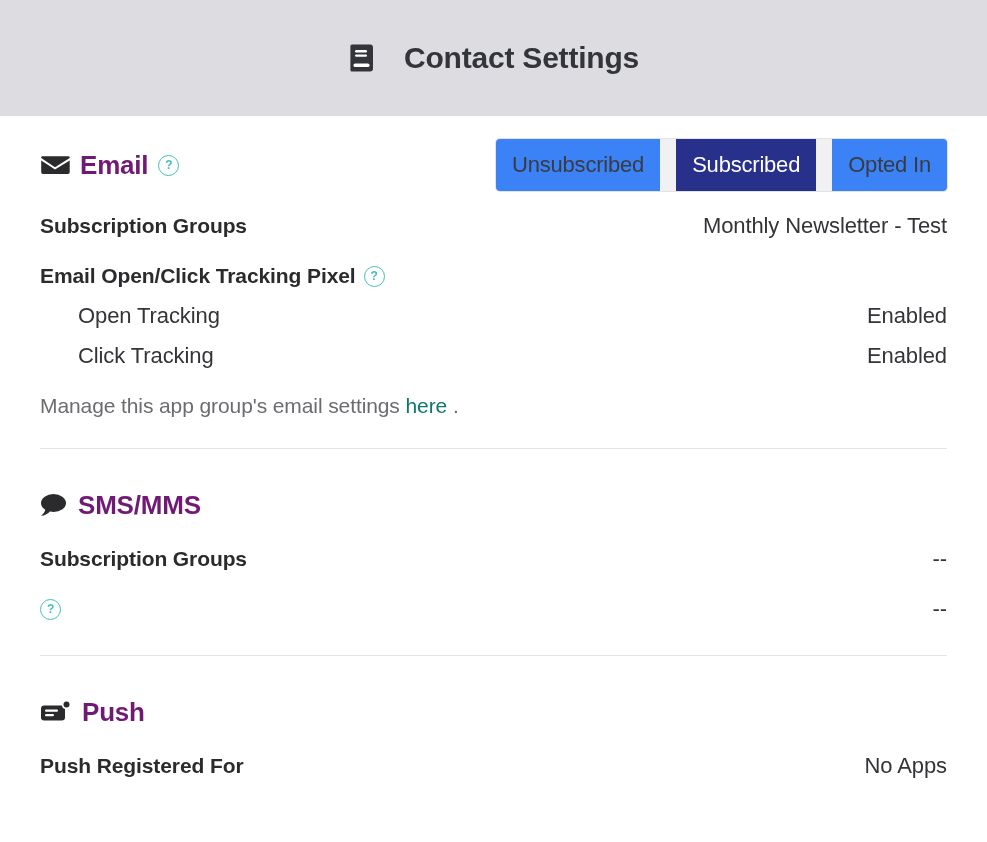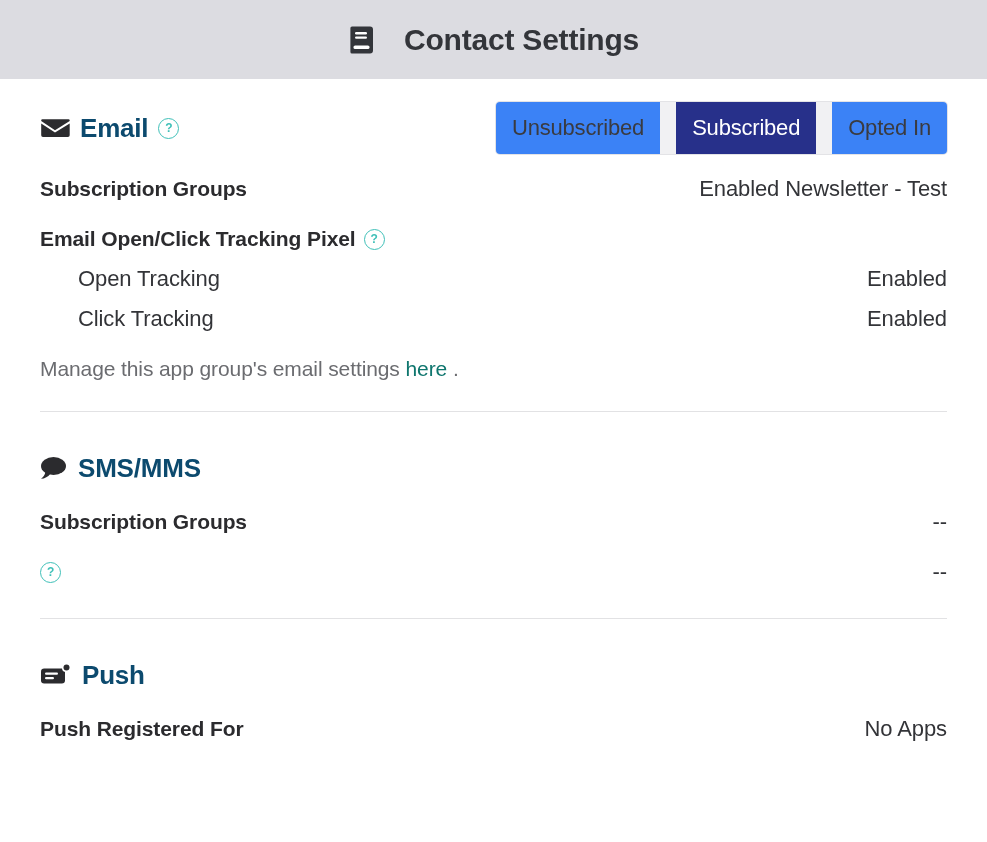--- a/index.html
+++ b/index.html
@@ -10,21 +10,21 @@
     width: 987px;
     height: 842px;
     background: #ffffff;
     font-family: "Liberation Sans", sans-serif;
     color: #2b2b2e;
     overflow: hidden;
   }
 
   
   .header {
-    height: 79px;
+    height: 116px;
     background: #dcdce1;
     display: flex;
     align-items: center;
     justify-content: center;
     gap: 26px;
     box-sizing: border-box;
   }
   .header-title {
     font-size: 30px;
     font-weight: bold;
@@ -47,21 +47,21 @@
 
   .section-header {
     display: flex;
     align-items: center;
     gap: 10px;
     height: 44px;
   }
   .section-title {
     font-size: 26px;
     font-weight: bold;
-    color: #0c4a6e;
+    color: #701a75;
     letter-spacing: -0.2px;
   }
   .section-icon {
     display: flex;
     align-items: center;
   }
 
   
   .help-badge {
     width: 21px;
@@ -208,21 +208,21 @@
         <button class="seg-btn">Unsubscribed</button>
         <button class="seg-btn active">Subscribed</button>
         <button class="seg-btn">Opted In</button>
       </div>
     </div>
 
     <div class="sp-14"></div>
 
     <div class="row">
       <span class="row-label">Subscription Groups</span>
-      <span class="row-value">Enabled Newsletter - Test</span>
+      <span class="row-value">Monthly Newsletter - Test</span>
     </div>
 
     <div class="sp-18"></div>
 
     <div class="row">
       <span class="row-label">
         <span>Email Open/Click Tracking Pixel</span>
         <span class="help-badge">?</span>
       </span>
     </div>

